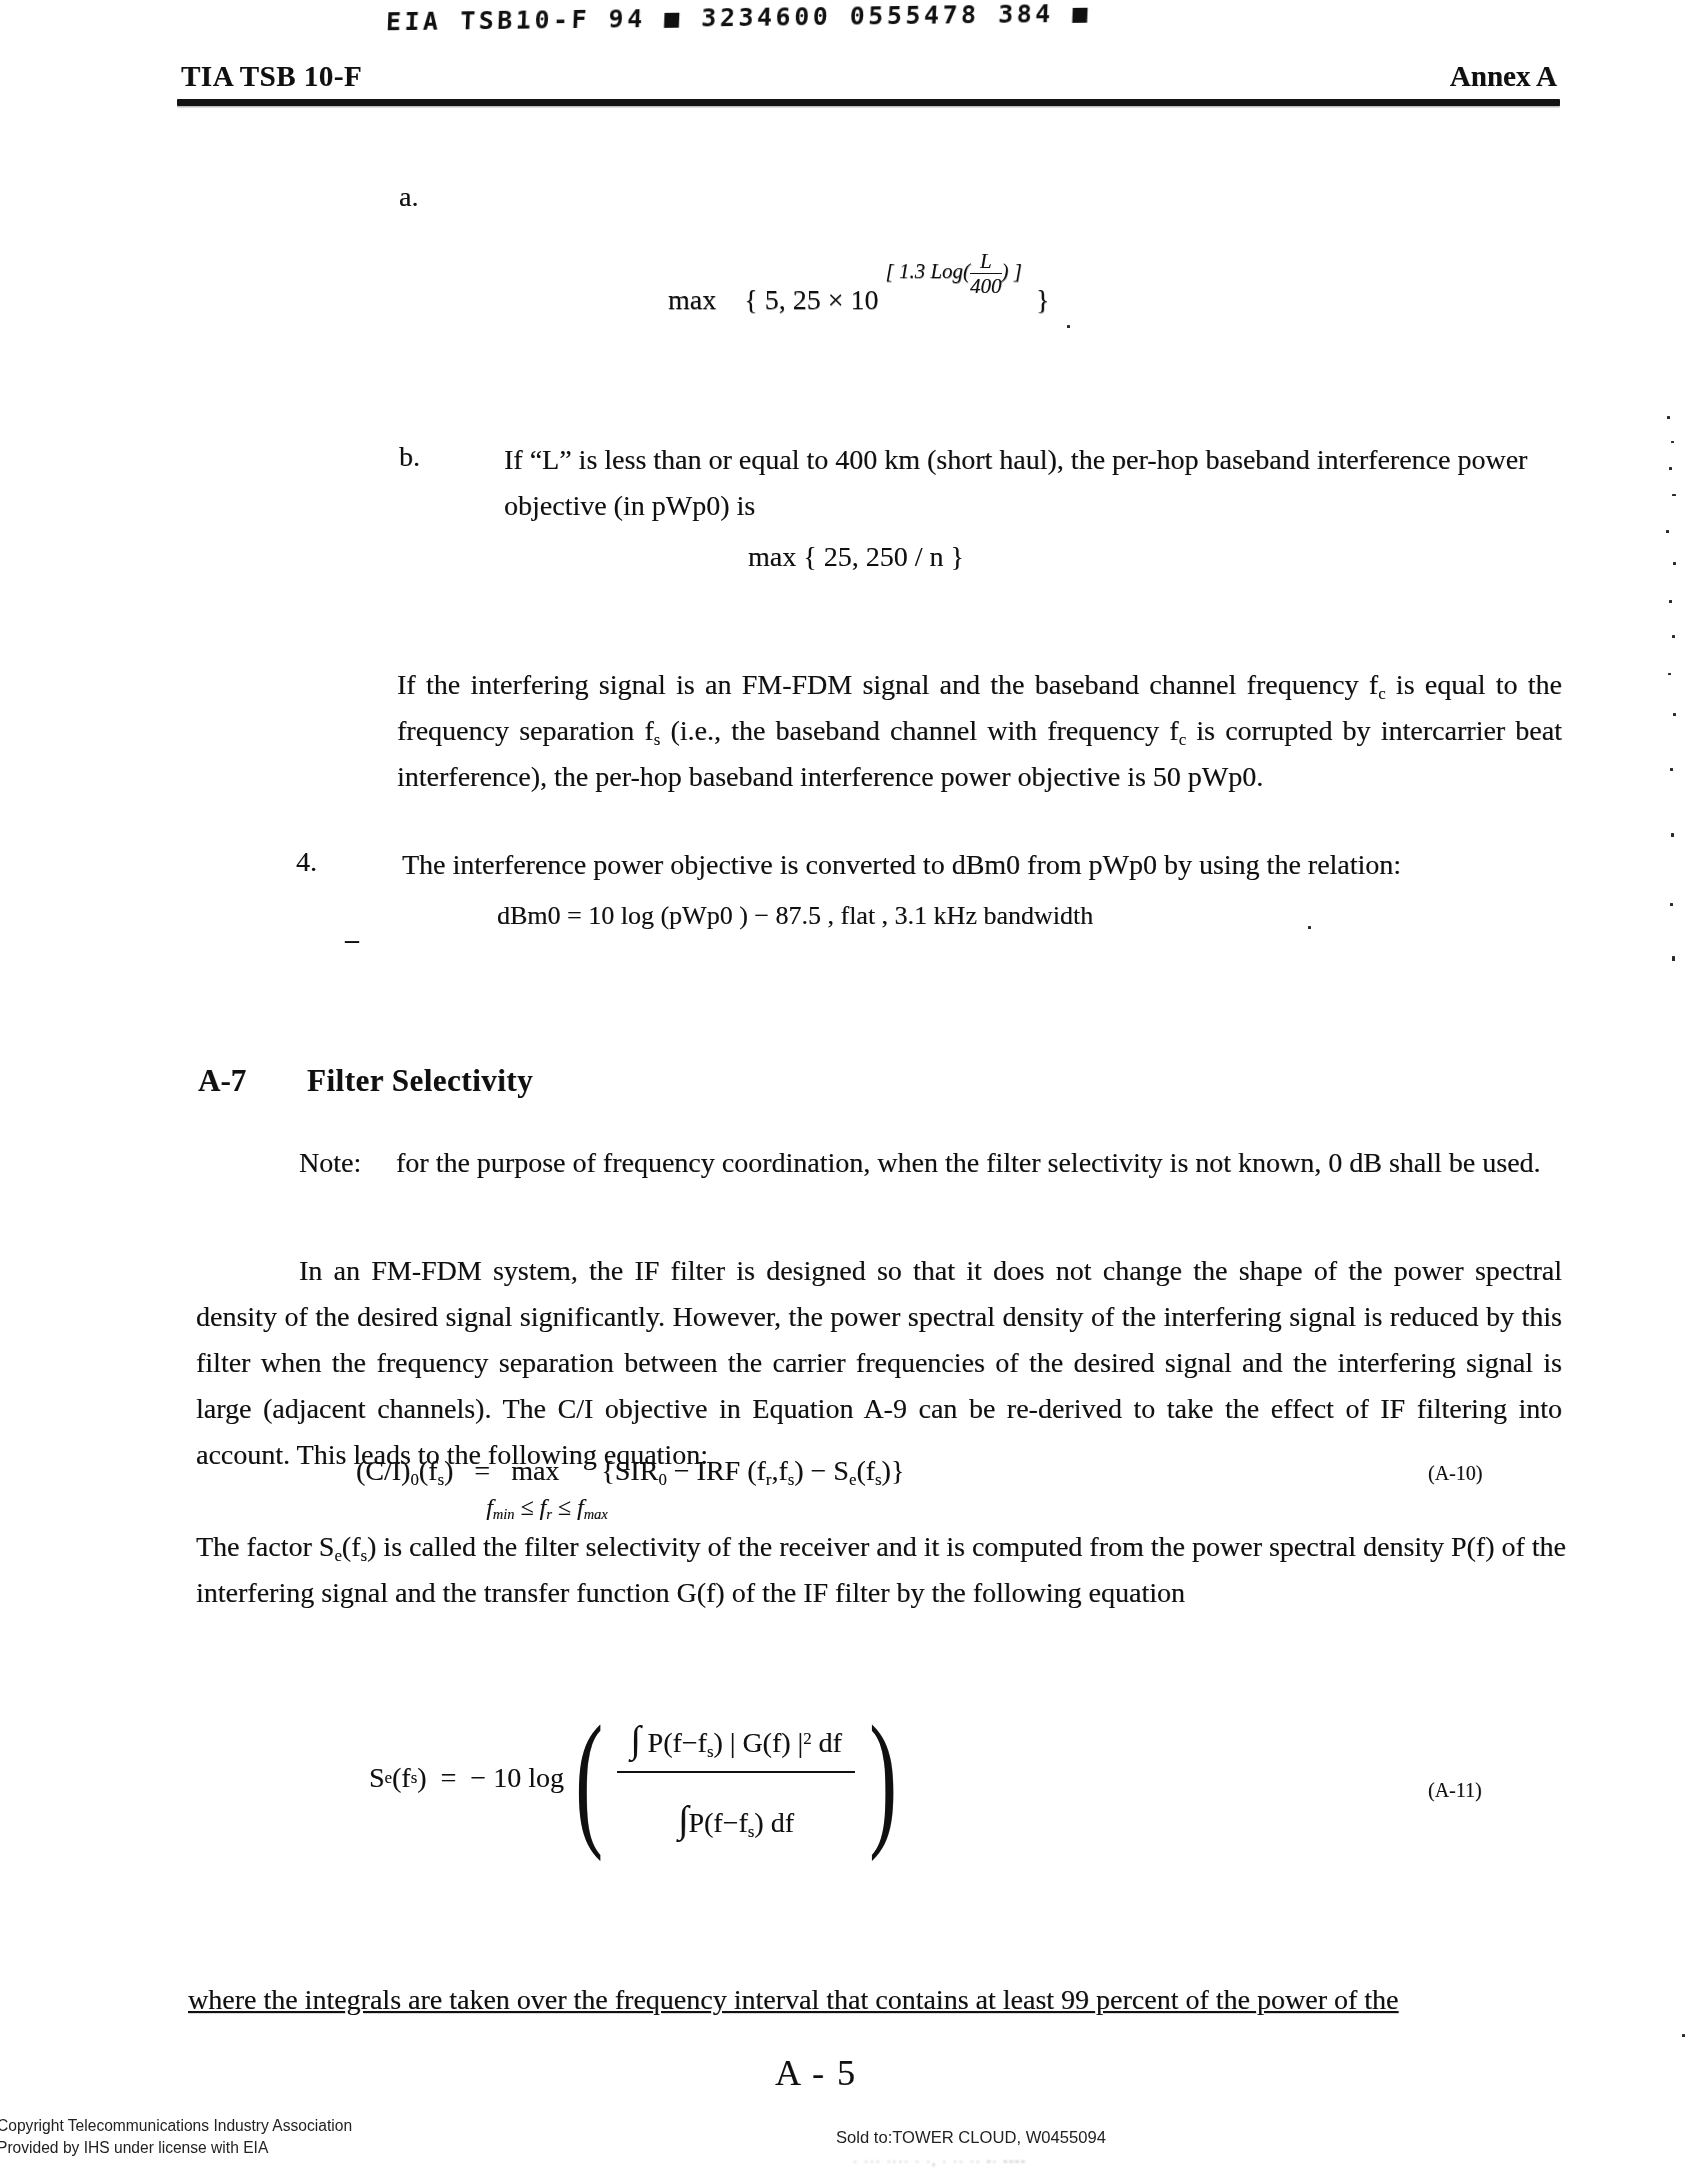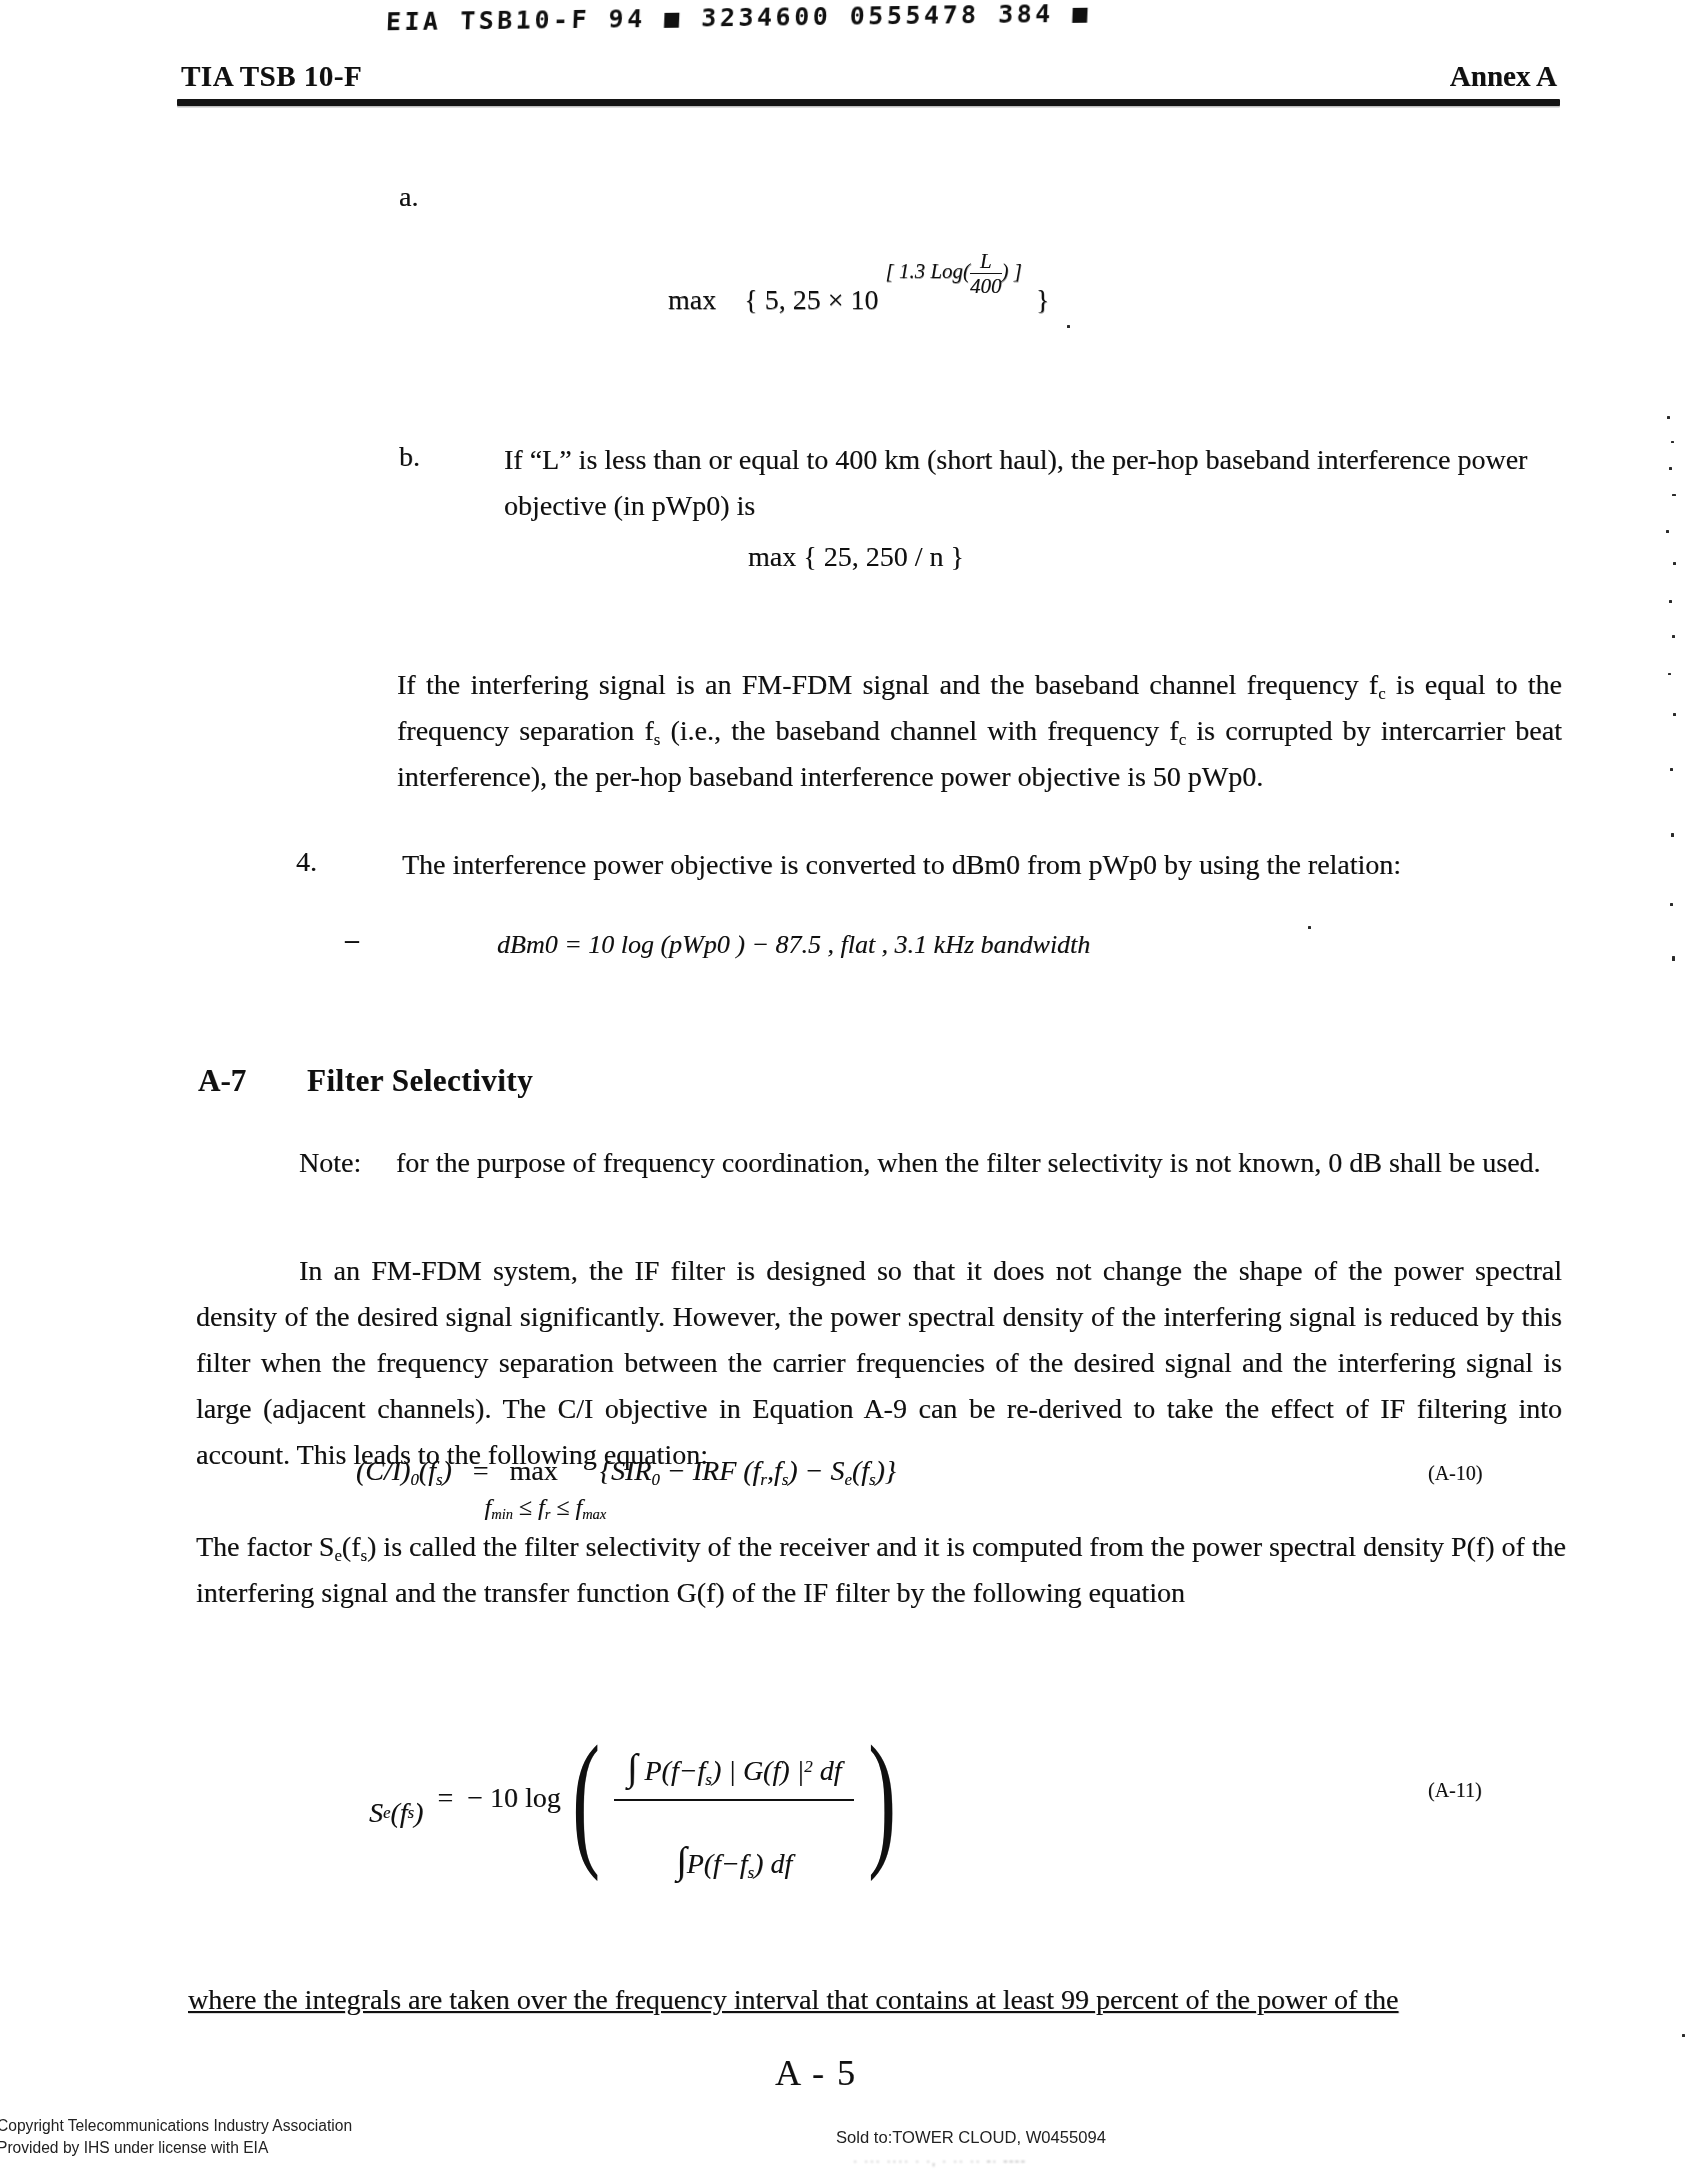--- a/index.html
+++ b/index.html
@@ -17,21 +17,21 @@
   .hdr-left{left:181px;top:60px;font-size:29px;font-weight:bold;letter-spacing:0.5px;}
   .hdr-right{right:146px;top:60px;font-size:29px;font-weight:bold;}
   .hdr-rule{left:177px;top:99px;width:1383px;height:6.5px;background:#141414;
             box-shadow:0 1.5px 0 rgba(0,0,0,0.25);border-radius:1px;}
 
   .body-text{font-size:28px;line-height:46px;}
   .just{text-align:justify;}
   .item-label{font-size:28px;}
   sub{font-size:60%;line-height:0;vertical-align:-0.28em;}
   sup{font-size:60%;line-height:0;vertical-align:0.5em;}
-  .ital{font-style:italic;margin-top:29px;}
+  .ital{}
 
   
   .eq{font-size:28px;white-space:nowrap;}
   .exp{display:inline-block;transform:translateY(-31px);font-size:21px;font-style:italic;margin-left:7px;}
   .sfrac{display:inline-block;text-align:center;vertical-align:middle;line-height:1.05;}
   .sfrac .fr-num{display:block;border-bottom:1.5px solid #111;padding:0 3px 1px;}
   .sfrac .fr-den{display:block;padding-top:1px;}
   .gap1{display:inline-block;width:28px;}
   .gap2{display:inline-block;width:14px;}
 
@@ -40,21 +40,21 @@
   .maxcol{position:relative;display:inline-block;}
   .limits{position:absolute;left:-25px;top:39px;font-size:24px;font-style:italic;white-space:nowrap;}
   .eq-label{font-size:20px;}
 
   
   .eq11{display:flex;align-items:center;font-size:28px;white-space:nowrap;}
   .bigparen{font-size:151px;font-weight:400;line-height:0.85;transform:scaleX(0.55);
             font-family:"Liberation Serif",serif;}
   .bfrac{display:inline-block;text-align:center;margin:0 3px;}
   .bfrac .fr-num{display:block;border-bottom:2.5px solid #111;padding:2px 13px 10px;}
-  .bfrac .fr-den{display:block;padding-top:8px;}
+  .bfrac .fr-den{display:block;padding-top:24px;}
   .intg{font-size:135%;}
 
   
   .pagenum{left:0;top:2052px;width:1632px;text-align:center;font-size:36px;letter-spacing:2px;}
   .foot-small{font-family:"Liberation Sans",sans-serif;font-size:15.6px;line-height:22px;color:#222;
               filter:blur(0.2px);}
   .smudge{font-family:"Liberation Sans",sans-serif;font-size:13px;color:#333;opacity:0.55;
           filter:blur(0.8px);letter-spacing:1.5px;}
 
   .speck{position:absolute;background:#2a2a2a;border-radius:0.5px;}

